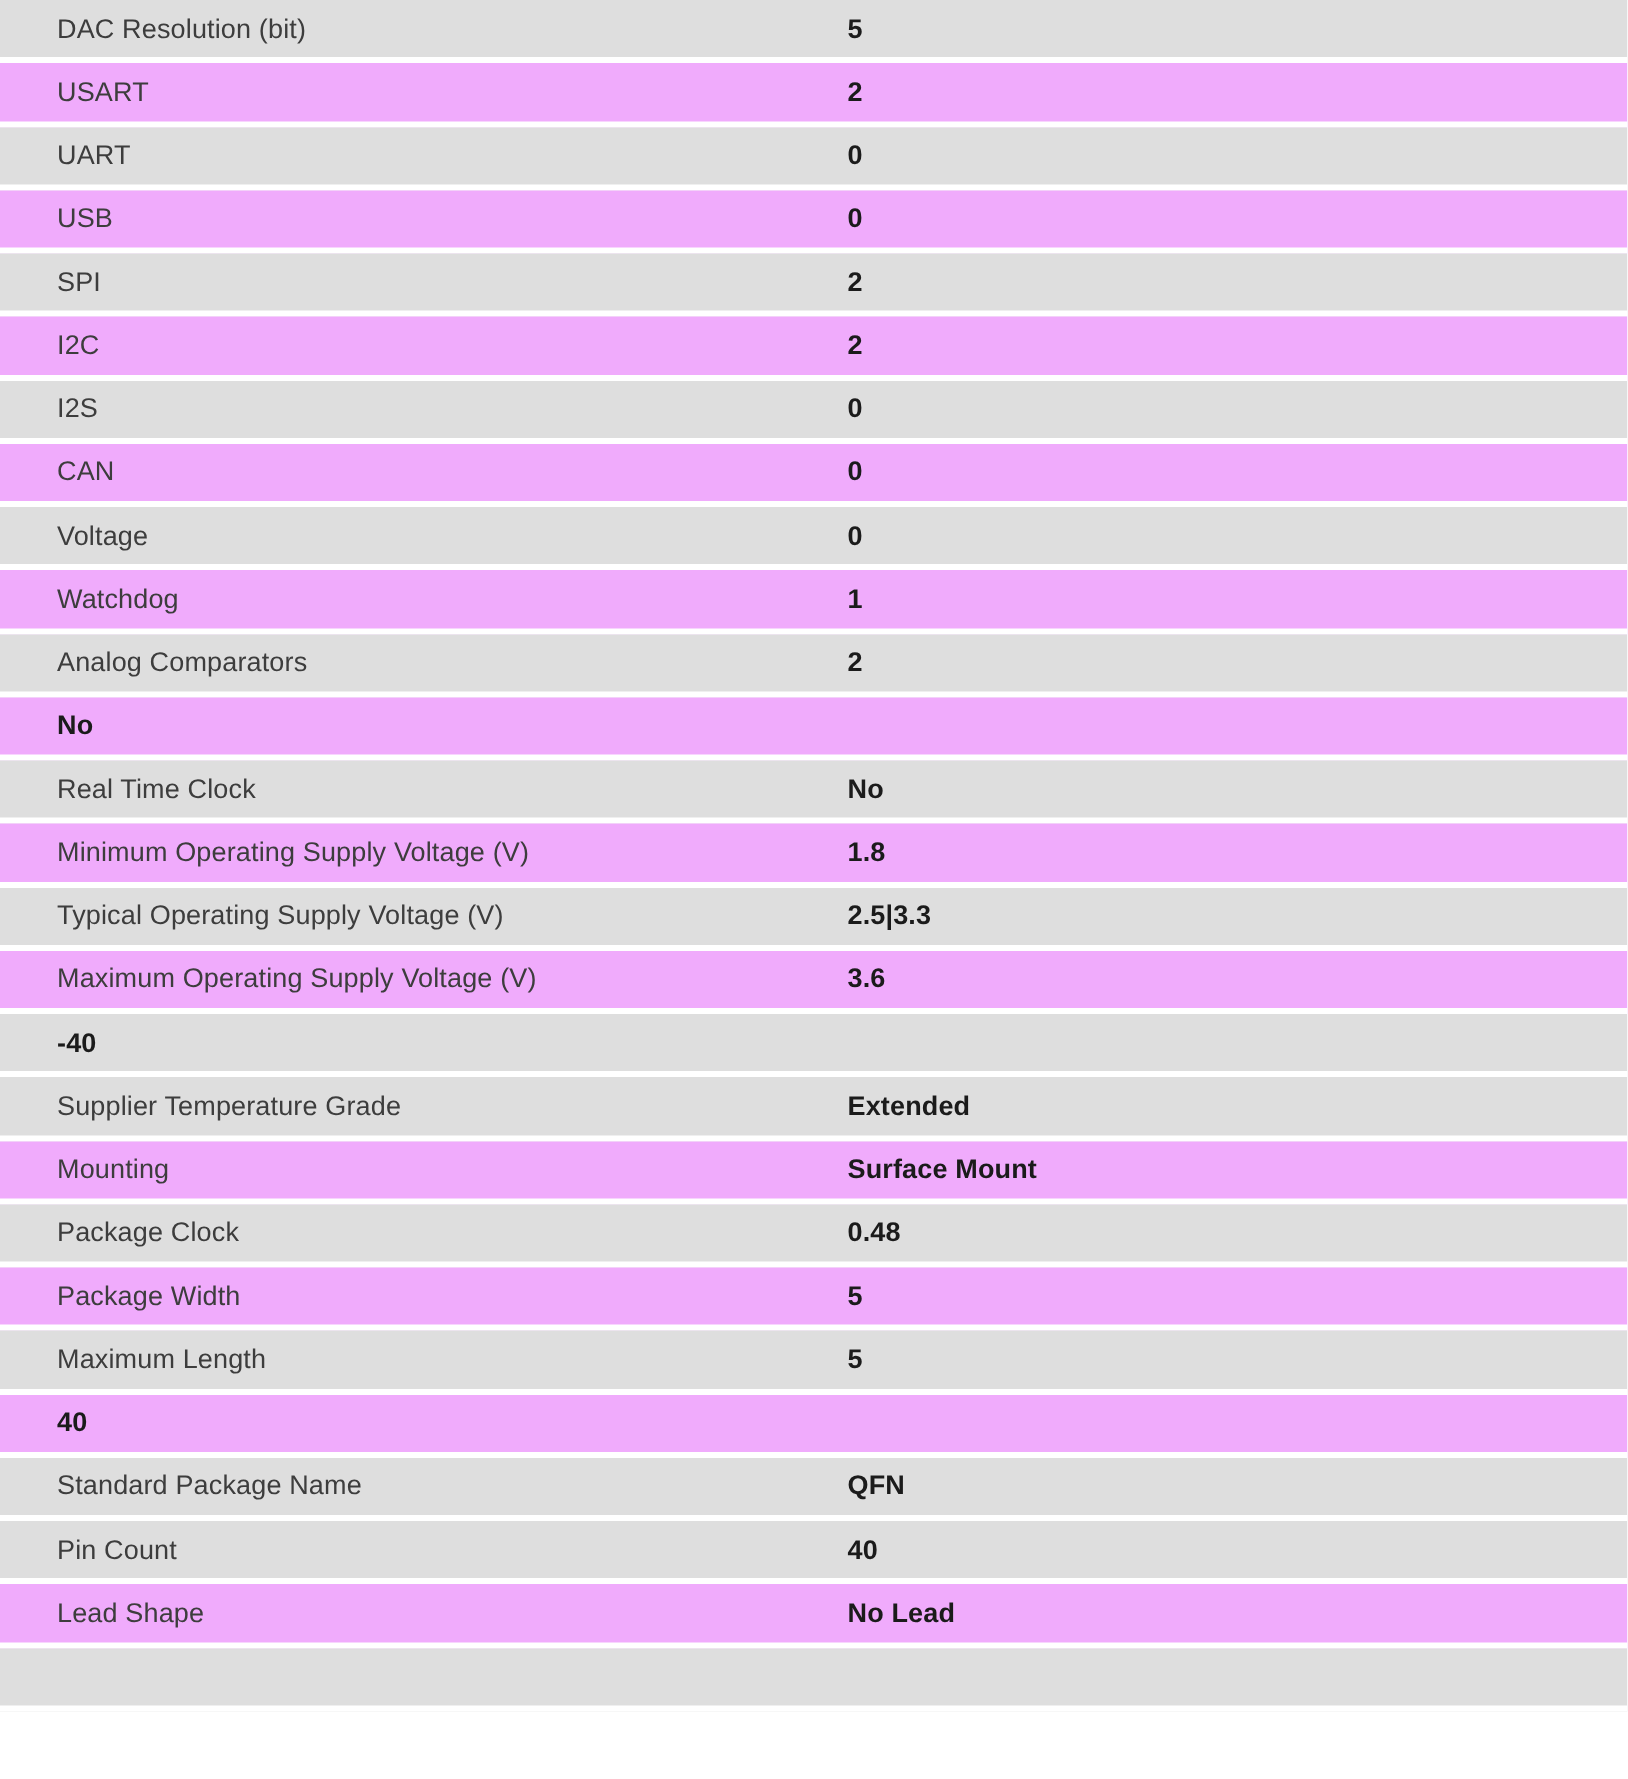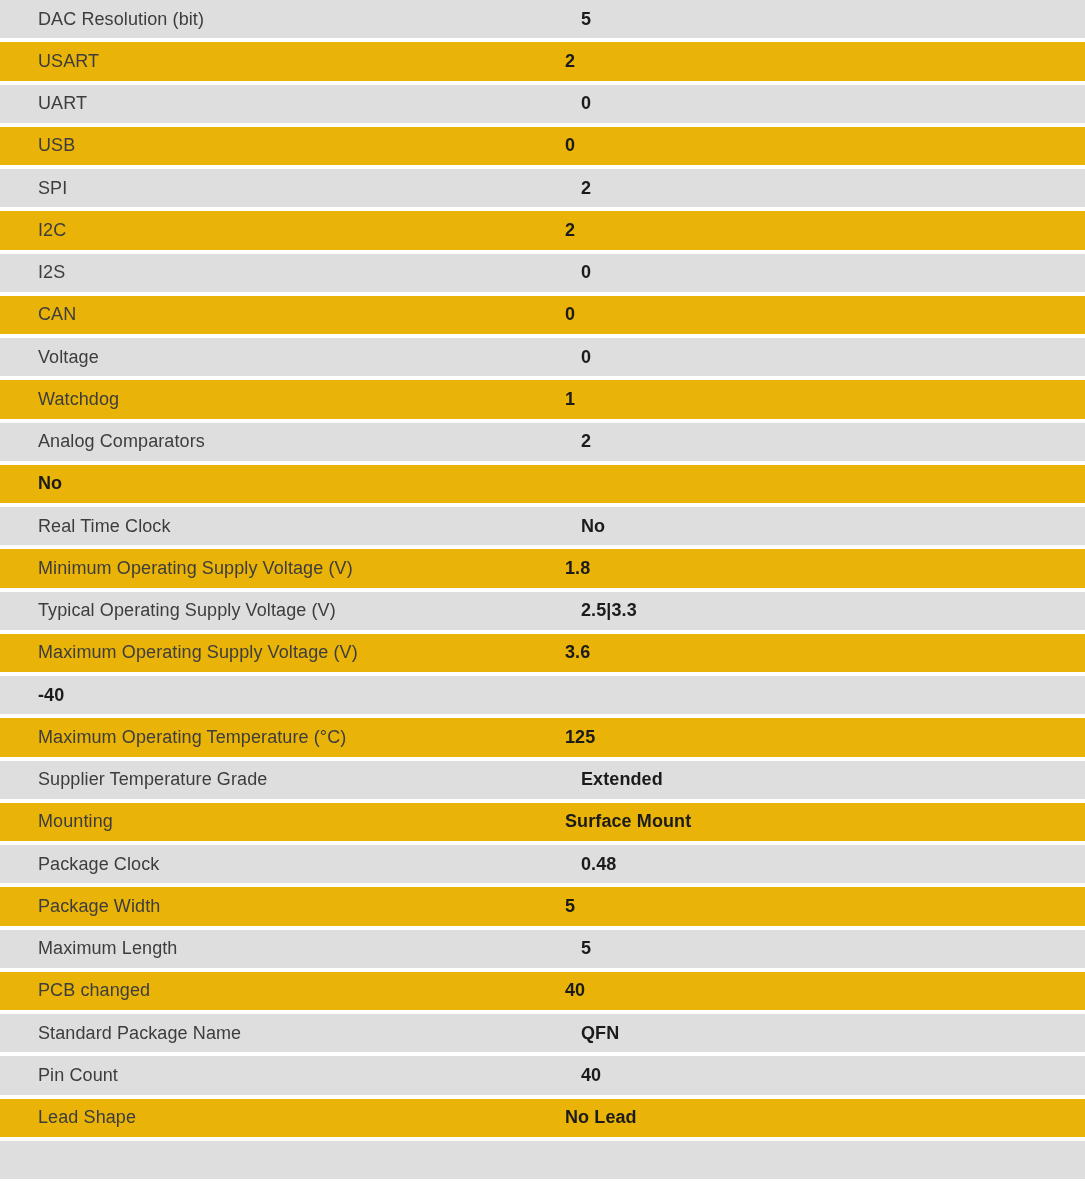--- a/index.html
+++ b/index.html
@@ -14,25 +14,24 @@
   .spec-table {
     width: 1085px;
   }
   .row {
     height: 42.25px;
     box-sizing: border-box;
     border-bottom: 4.75px solid #ffffff;
     display: flex;
     align-items: center;
     padding-left: 38px;
-    background: #eab308;
+    background: #f0abfc;
   }
   .row.alt {
     background: var(--alt-bg, #dedede);
-    gap: 16px;
   }
   .cell-label {
     width: 527px;
     flex: 0 0 527px;
     font-size: 18px;
     font-weight: 400;
     color: var(--label-color, #3d3d3d);
     letter-spacing: 0.1px;
     white-space: nowrap;
     overflow: hidden;
@@ -108,24 +107,20 @@
       <div class="cell-label">Typical Operating Supply Voltage (V)</div>
       <div class="cell-value">2.5|3.3</div>
     </div>
     <div class="row">
       <div class="cell-label">Maximum Operating Supply Voltage (V)</div>
       <div class="cell-value">3.6</div>
     </div>
     <div class="row alt">
       <div class="cell-value">-40</div>
     </div>
-    <div class="row">
-      <div class="cell-label">Maximum Operating Temperature (°C)</div>
-      <div class="cell-value">125</div>
-    </div>
     <div class="row alt">
       <div class="cell-label">Supplier Temperature Grade</div>
       <div class="cell-value">Extended</div>
     </div>
     <div class="row">
       <div class="cell-label">Mounting</div>
       <div class="cell-value">Surface Mount</div>
     </div>
     <div class="row alt">
       <div class="cell-label">Package Clock</div>
@@ -133,21 +128,20 @@
     </div>
     <div class="row">
       <div class="cell-label">Package Width</div>
       <div class="cell-value">5</div>
     </div>
     <div class="row alt">
       <div class="cell-label">Maximum Length</div>
       <div class="cell-value">5</div>
     </div>
     <div class="row">
-      <div class="cell-label">PCB changed</div>
       <div class="cell-value">40</div>
     </div>
     <div class="row alt">
       <div class="cell-label">Standard Package Name</div>
       <div class="cell-value">QFN</div>
     </div>
     <div class="row alt">
       <div class="cell-label">Pin Count</div>
       <div class="cell-value">40</div>
     </div>

